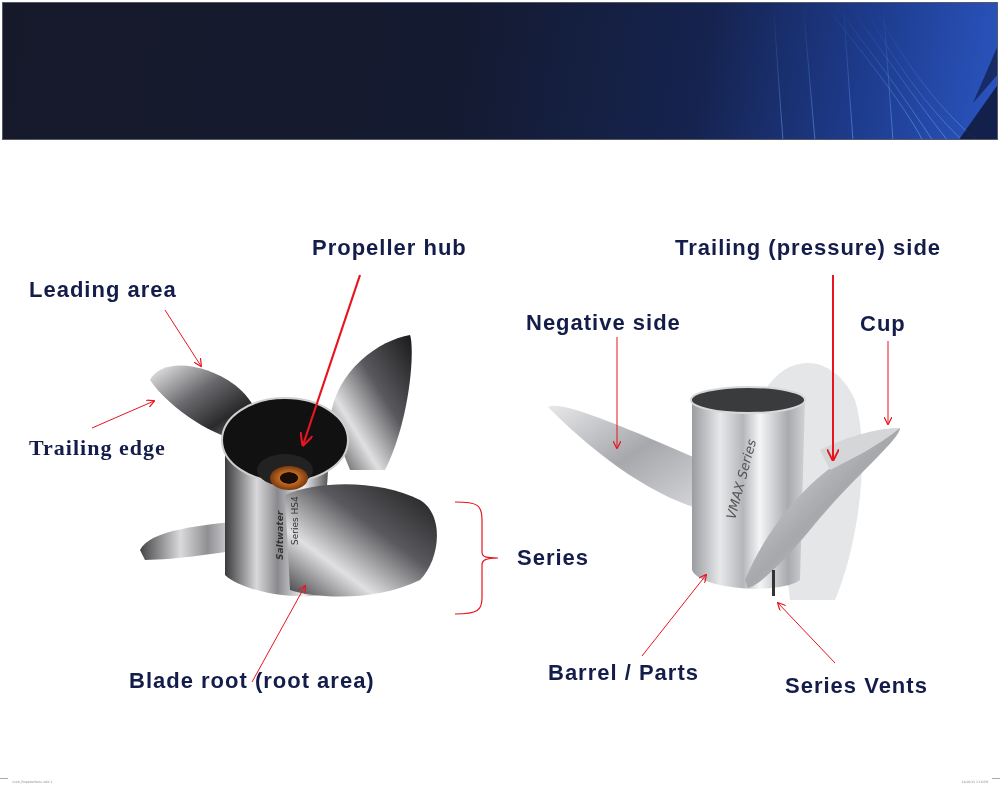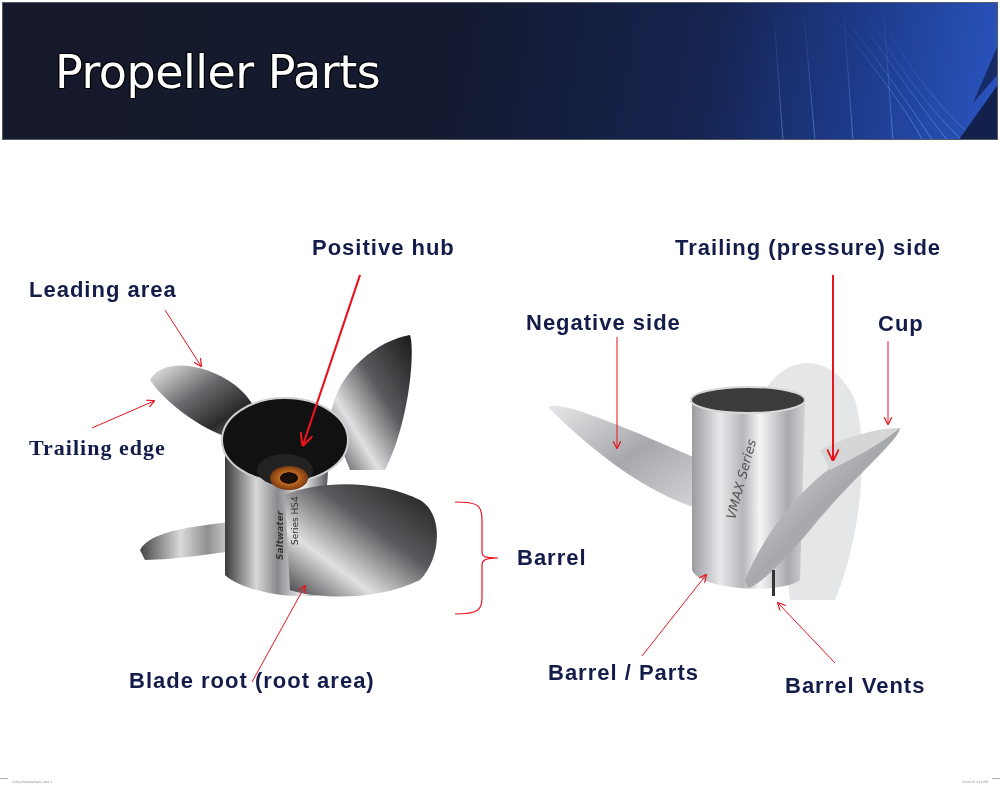--- a/index.html
+++ b/index.html
@@ -45,21 +45,20 @@
       <path d="M860 0 C 890 60, 930 110, 960 138"></path>
       <path d="M870 0 C 900 60, 940 110, 975 138"></path>
       <path d="M770 0 L 780 138"></path>
       <path d="M800 0 L 812 138"></path>
       <path d="M840 0 L 850 138"></path>
       <path d="M880 0 L 890 138"></path>
     </g>
     <path d="M955 138 L 996 80 L 996 138 Z" fill="#0c1430" opacity="0.8"></path>
     <path d="M970 100 L 996 40 L 996 70 Z" fill="#0c1430" opacity="0.6"></path>
   </svg>
-  <h1 class="title">Propeller Parts</h1>
 </div>
 
 <svg class="diagram" width="1000" height="790" viewBox="0 0 1000 790">
   <defs>
     <linearGradient id="steel" x1="0" y1="0" x2="1" y2="0">
       <stop offset="0" stop-color="#3a3a3c"></stop>
       <stop offset="0.3" stop-color="#d8d8da"></stop>
       <stop offset="0.5" stop-color="#8a8a8e"></stop>
       <stop offset="0.75" stop-color="#f0f0f2"></stop>
       <stop offset="1" stop-color="#4a4a4e"></stop>
@@ -145,26 +144,26 @@
     <path d="M455 502 C 478 502, 482 505, 482 520 L 482 552 C 482 557, 486 558, 498 558 C 486 558, 482 560, 482 565 L 482 598 C 482 610, 478 614, 455 614" stroke-width="1.2"></path>
     <line x1="617" y1="337" x2="617" y2="448" stroke-width="1" marker-end="url(#ah)"></line>
     <line x1="833" y1="275" x2="833" y2="460" stroke-width="2" marker-end="url(#ahBig)"></line>
     <line x1="888" y1="341" x2="888" y2="424" stroke-width="1" marker-end="url(#ah)"></line>
     <line x1="642" y1="656" x2="706" y2="575" stroke-width="1" marker-end="url(#ah)"></line>
     <line x1="835" y1="663" x2="778" y2="603" stroke-width="1" marker-end="url(#ah)"></line>
   </g>
 </svg>
 
 <p class="label" style="left:29px; top:277px;">Leading area</p>
-<p class="label" style="left:312px; top:235px;">Positive hub</p>
+<p class="label" style="left:312px; top:235px;">Propeller hub</p>
 <p class="label" style="left:29px; top:435px;font-family:Liberation Serif, serif;">Trailing edge</p>
-<p class="label" style="left:517px; top:545px;">Barrel</p>
+<p class="label" style="left:517px; top:545px;">Series</p>
 <p class="label" style="left:129px; top:668px;">Blade root (root area)</p>
 <p class="label" style="left:526px; top:310px;">Negative side</p>
 <p class="label" style="left:675px; top:235px;">Trailing (pressure) side</p>
-<p class="label" style="left:878px; top:311px;">Cup</p>
+<p class="label" style="left:860px; top:311px;">Cup</p>
 <p class="label" style="left:548px; top:660px;">Barrel / Parts</p>
-<p class="label" style="left:785px; top:673px;">Barrel Vents</p>
+<p class="label" style="left:785px; top:673px;">Series Vents</p>
 
 <div class="crop-mark" style="left:0; top:778px; width:8px; height:1px;"></div>
 <div class="crop-mark" style="right:0; top:778px; width:8px; height:1px;"></div>
 <div class="footer-l">1148_PropellerParts.indd 1</div>
 <div class="footer-r">12/10/13 3:10 PM</div>
 
 </body></html>

